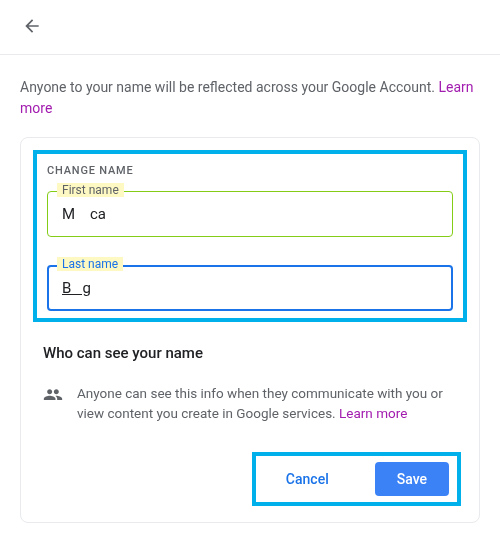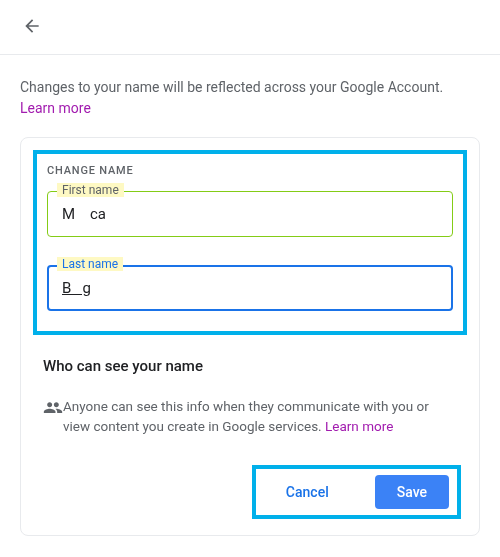--- a/index.html
+++ b/index.html
@@ -48,21 +48,21 @@
     }
     .card {
       margin: 0 20px;
       border: 1px solid #e8eaed;
       border-radius: 8px;
       padding: 16px;
       position: relative;
     }
     .hlbox {
       border: 4px solid #00b0ea;
-      padding: 8px 10px 14px 10px;
+      padding: 8px 10px 1px 10px;
       margin: -4px -4px 0 -4px;
     }
     .section-label {
       font-size: 11px;
       letter-spacing: 0.8px;
       color: #5f6368;
       font-weight: 500;
       margin-bottom: 14px;
       margin-top: 2px;
     }
@@ -105,20 +105,21 @@
     }
     .vis-title {
       font-size: 15px;
       font-weight: 500;
       color: #202124;
       margin-bottom: 21px;
     }
     .vis-row {
       display: flex;
       align-items: flex-start;
+      gap: 14px;
     }
     .people-icon {
       flex-shrink: 0;
       width: 20px;
       color: #5f6368;
       padding-top: 2px;
     }
     .vis-text {
       font-size: 13.5px;
       color: #5f6368;
@@ -160,21 +161,21 @@
 
 <div class="header">
   <div class="back-arrow">
     <svg width="20" height="20" viewBox="0 0 24 24" fill="currentColor">
       <path d="M20 11H7.83l5.59-5.59L12 4l-8 8 8 8 1.41-1.41L7.83 13H20v-2z"></path>
     </svg>
   </div>
 </div>
 
 <div class="description">
-  <span>Changes to your name will be reflected across your Google Account. </span><a class="link">Learn more</a>
+  <span>Anyone to your name will be reflected across your Google Account. </span><a class="link">Learn more</a>
 </div>
 
 <div class="card">
 
   <div class="hlbox">
     <div class="section-label">CHANGE NAME</div>
 
     <div class="field-wrap">
       <span class="float-label">First name</span>
       <input type="text" class="text-input" value="M    ca" style="">

